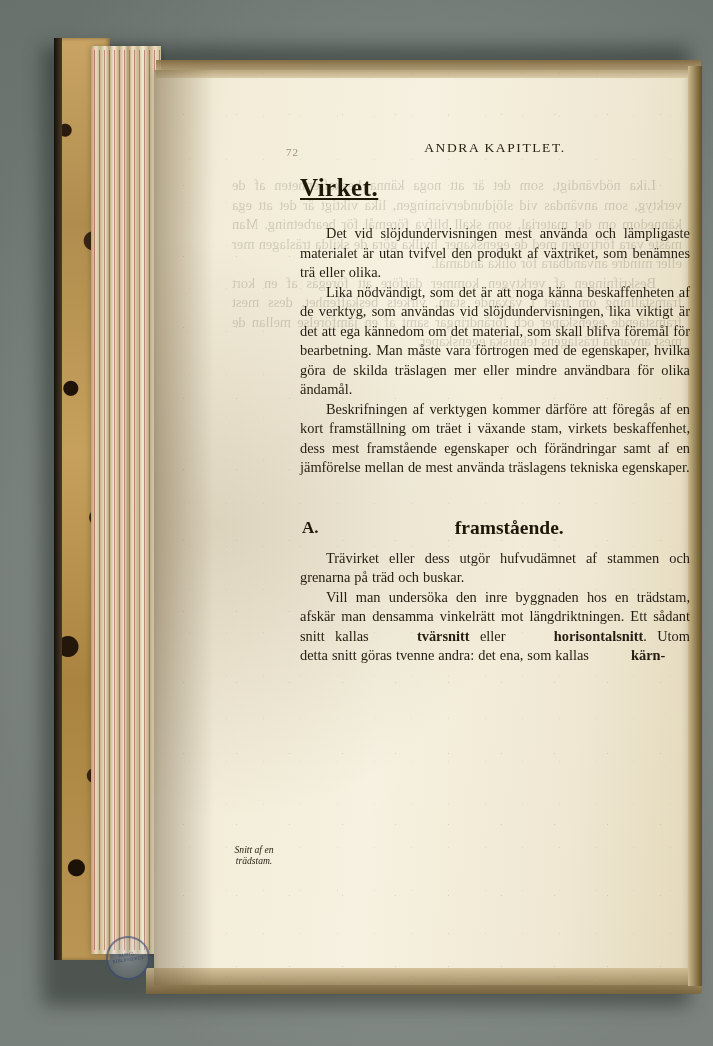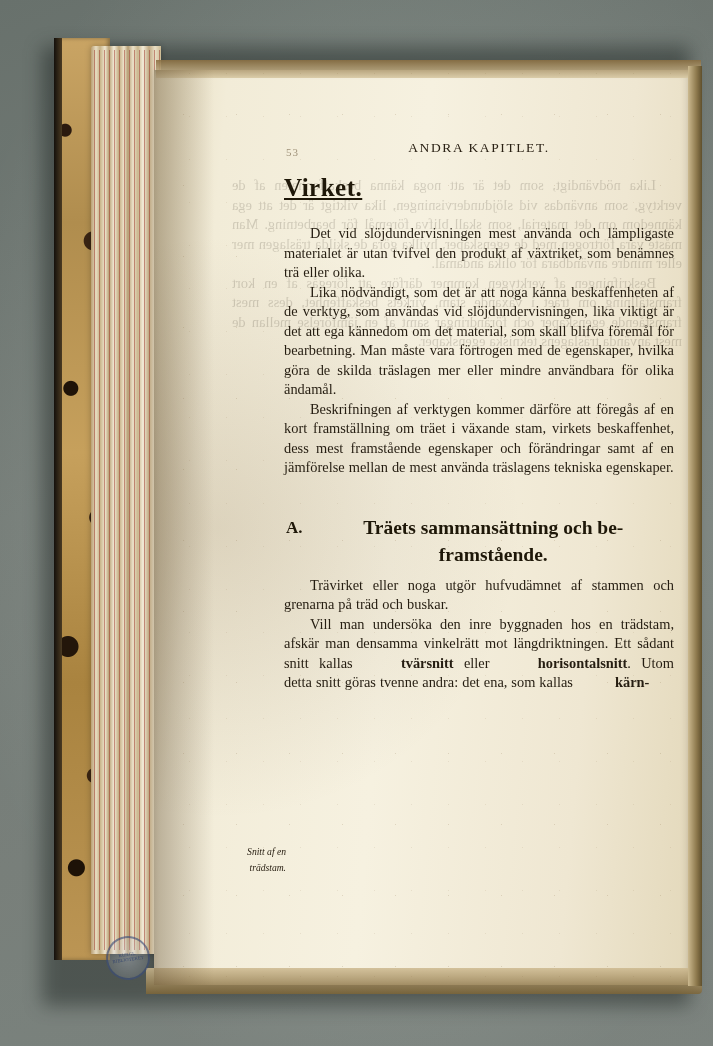--- a/index.html
+++ b/index.html
@@ -178,21 +178,21 @@
     justify-content: center;
     letter-spacing: 0.2px;
     background: radial-gradient(circle, rgba(210,215,230,0.35), rgba(180,190,215,0.1));
     transform: rotate(-8deg);
     overflow: hidden;
   }
 
   
   .text-col {
     position: absolute;
-    left: 248px;
+    left: 264px;
     top: 110px;
     width: 390px;
     color: #241c10;
   }
 
   .folio {
     position: absolute;
     left: 250px;
     top: 116px;
     font-size: 11px;
@@ -254,22 +254,22 @@
   }
 
   
   .margin-note {
     position: absolute;
     left: 186px;
     top: 814px;
     width: 64px;
     font-size: 9.6px;
     font-style: italic;
-    line-height: 16px;
-    text-align: right;
+    line-height: 11px;
+    text-align: center;
     color: #2b2215;
   }
 
   
   .ghost {
     position: absolute;
     left: 196px;
     top: 146px;
     width: 450px;
     opacity: 0.17;
@@ -315,43 +315,42 @@
     <div class="page-bottom-bleed"></div>
     <div class="page-right-edge"></div>
     <div class="page-gutter-shade"></div>
     <div class="speckles"></div>
 
     <div class="ghost">
       <p class="body">Lika nödvändigt, som det är att noga känna beskaffenheten af de verktyg, som användas vid slöjdundervisningen, lika viktigt är det att ega kännedom om det material, som skall blifva föremål för bearbetning. Man måste vara förtrogen med de egenskaper, hvilka göra de skilda träslagen mer eller mindre användbara för olika ändamål.</p>
       <p class="body">Beskrifningen af verktygen kommer därföre att föregås af en kort framställning om träet i växande stam, virkets beskaffenhet, dess mest framstående egenskaper och förändringar samt af en jämförelse mellan de mest använda träslagens tekniska egenskaper.</p>
     </div>
 
-    <div class="folio">53</div>
+    <div class="folio">72</div>
 
     <div class="text-col">
 
       <div class="chapter-label">ANDRA KAPITLET.</div>
       <div class="chapter-title">Virket.</div>
 
       <p class="body">
         Det vid slöjdundervisningen mest använda och lämpligaste materialet är utan tvifvel den produkt af växtriket, som benämnes <span class="it">trä</span> eller <span class="it">olika</span>.
       </p>
 
       <p class="body">Lika nödvändigt, som det är att noga känna beskaffenheten af de verktyg, som användas vid slöjdundervisningen, lika viktigt är det att ega kännedom om det material, som skall blifva föremål för bearbetning. Man måste vara förtrogen med de egenskaper, hvilka göra de skilda träslagen mer eller mindre användbara för olika ändamål.</p>
 
       <p class="body">Beskrifningen af verktygen kommer därföre att föregås af en kort framställning om träet i växande stam, virkets beskaffenhet, dess mest framstående egenskaper och förändringar samt af en jämförelse mellan de mest använda träslagens tekniska egenskaper.</p>
 
       <div class="section-head">
         <span class="letter">A.</span>
-        <span>Träets sammansättning och be-</span>
         <span class="sh-line2">framstående.</span>
       </div>
 
       <p class="body">
-        <span class="it">Trävirket</span> eller <span class="it">noga</span> utgör hufvudämnet af stammen och grenarna på träd och buskar.
+        <span class="it">Trävirket</span> eller <span class="it">dess</span> utgör hufvudämnet af stammen och grenarna på träd och buskar.
       </p>
 
       <p class="body">
         Vill man undersöka den inre byggnaden hos en trädstam, afskär man densamma vinkelrätt mot längdriktningen. Ett sådant snitt kallas <span class="bold">tvärsnitt</span> eller <span class="bold">horisontalsnitt</span>. Utom detta snitt göras tvenne andra: det ena, som kallas <span class="bold">kärn-</span>
       </p>
 
     </div>
 
     <div class="margin-note">Snitt af en trädstam.</div>
 

